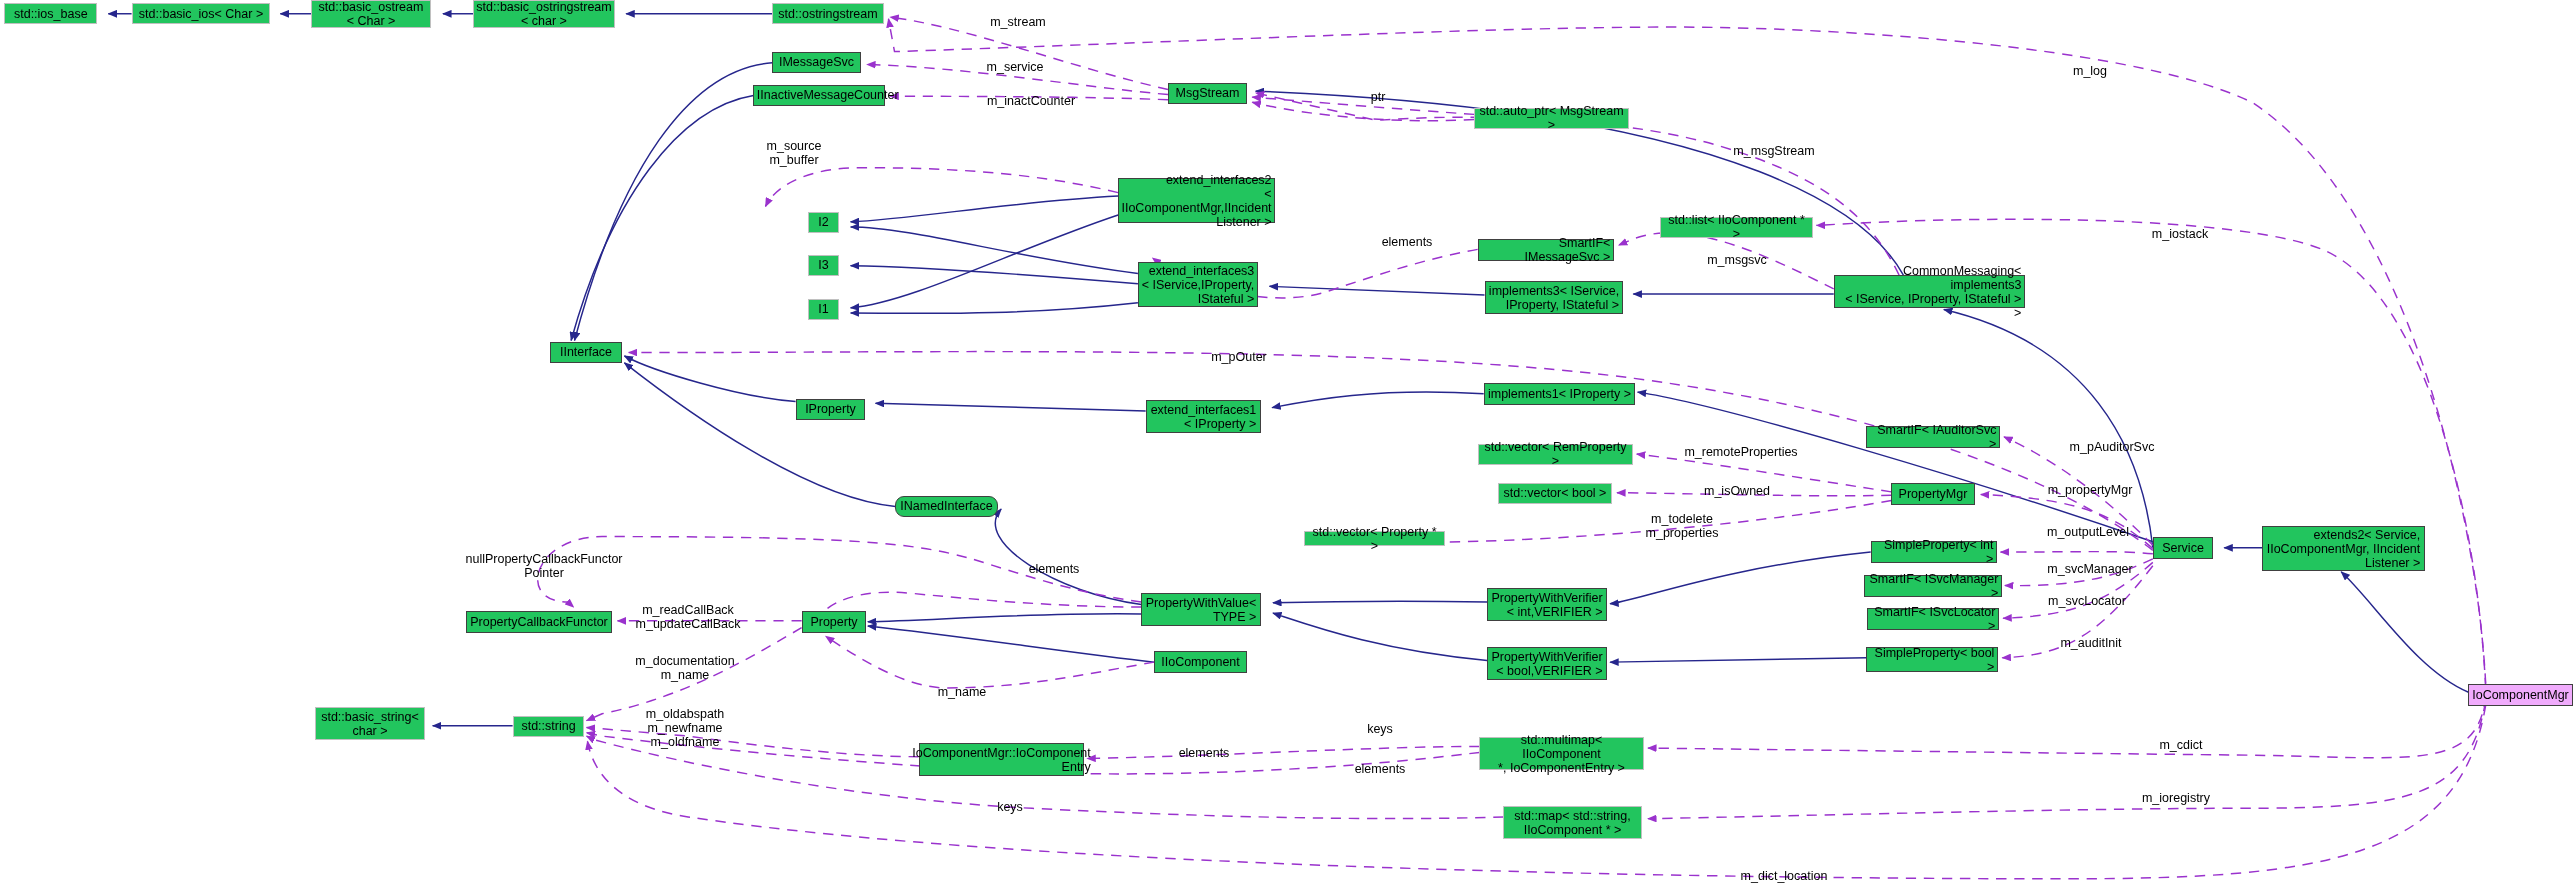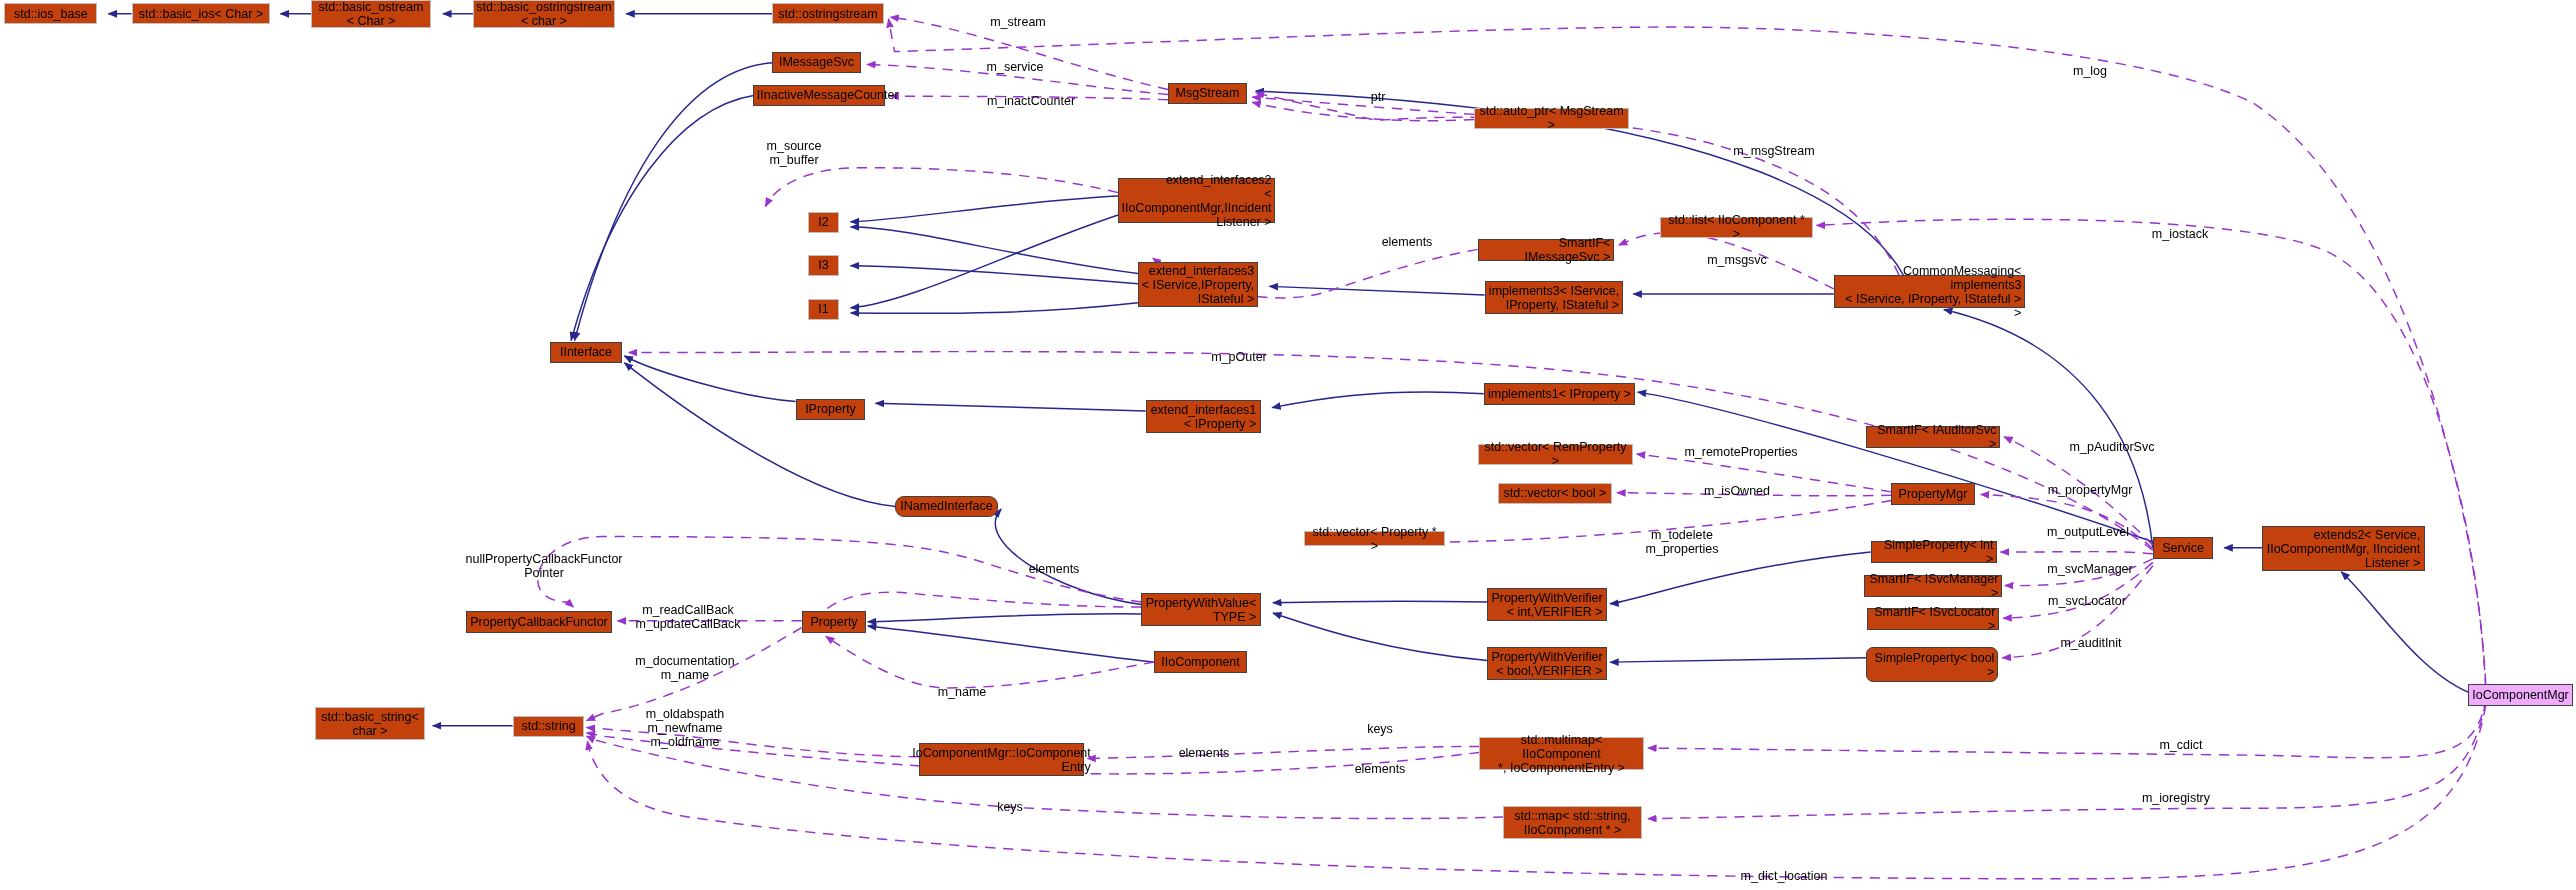--- a/index.html
+++ b/index.html
@@ -20,21 +20,21 @@
     width: 2576px; height: 890px;
     pointer-events: none;
   }
   .node {
     position: absolute;
     box-sizing: border-box;
     display: flex;
     align-items: center;
     justify-content: center;
     text-align: center;
-    background: #c2410c;
+    background: #22c55e;
     border: 0.9px solid #c0c0c0;
     color: #000000;
     font-size: 12.5px;
     line-height: 1.12;
     white-space: pre-line;
     padding: 0.9px 2.6px;
     z-index: 5;
   }
   .node.strong {
     border: 1.4px solid #404040;
@@ -205,21 +205,21 @@
       <div class="node strong" style="left: 802px; top: 611px; width: 64px; height: 22.4px;">Property</div>
       <div class="node strong" style="left: 1141px; top: 593px; width: 120px; height: 33px;">PropertyWithValue&lt;
 TYPE &gt;</div>
       <div class="node strong" style="left: 1487px; top: 588px; width: 120px; height: 33px;">PropertyWithVerifier
 &lt; int,VERIFIER &gt;</div>
       <div class="node strong" style="left: 1864px; top: 575px; width: 138px; height: 22.4px;">SmartIF&lt; ISvcManager &gt;</div>
       <div class="node strong" style="left: 1867px; top: 608px; width: 132px; height: 22.4px;">SmartIF&lt; ISvcLocator &gt;</div>
       <div class="node strong" style="left: 1154px; top: 651px; width: 93px; height: 22.4px;">IIoComponent</div>
       <div class="node strong" style="left: 1487px; top: 647px; width: 120px; height: 33px;">PropertyWithVerifier
 &lt; bool,VERIFIER &gt;</div>
-      <div class="node strong" style="left: 1866px; top: 647px; width: 132px; height: 35px; border-radius: 7px;">SimpleProperty&lt; bool &gt;</div>
+      <div class="node strong" style="left: 1866px; top: 647px; width: 132px; height: 25px;">SimpleProperty&lt; bool &gt;</div>
       <div class="node current" style="left: 2468px; top: 684px; width: 105px; height: 22.4px;">IoComponentMgr</div>
       <div class="node" style="left: 315px; top: 707px; width: 110px; height: 33px;">std::basic_string&lt;
 char &gt;</div>
       <div class="node" style="left: 513px; top: 716px; width: 71px; height: 20.6px;">std::string</div>
       <div class="node strong" style="left: 919px; top: 743px; width: 165px; height: 33px;">IoComponentMgr::IoComponent
 Entry</div>
       <div class="node" style="left: 1479px; top: 737px; width: 165px; height: 33px;">std::multimap&lt; IIoComponent
 *, IoComponentEntry &gt;</div>
       <div class="node" style="left: 1503px; top: 806px; width: 139px; height: 33px;">std::map&lt; std::string,
 IIoComponent * &gt;</div>
@@ -235,21 +235,21 @@
 m_buffer</div>
       <div class="elabel" style="left: 2180px; top: 234px;">m_iostack</div>
       <div class="elabel" style="left: 1407px; top: 242px;">elements</div>
       <div class="elabel" style="left: 1737px; top: 260px;">m_msgsvc</div>
       <div class="elabel" style="left: 1239px; top: 357px;">m_pOuter</div>
       <div class="elabel" style="left: 1741px; top: 452px;">m_remoteProperties</div>
       <div class="elabel" style="left: 2112px; top: 447px;">m_pAuditorSvc</div>
       <div class="elabel" style="left: 1737px; top: 491px;">m_isOwned</div>
       <div class="elabel" style="left: 2090px; top: 490px;">m_propertyMgr</div>
       <div class="elabel" style="left: 1054px; top: 569px;">elements</div>
-      <div class="elabel" style="left: 1682px; top: 526px; margin-top: 16px;">m_todelete
+      <div class="elabel" style="left: 1682px; top: 526px;">m_todelete
 m_properties</div>
       <div class="elabel" style="left: 2088px; top: 532px;">m_outputLevel</div>
       <div class="elabel" style="left: 2090px; top: 569px;">m_svcManager</div>
       <div class="elabel" style="left: 2087px; top: 601px;">m_svcLocator</div>
       <div class="elabel" style="left: 2091px; top: 643px;">m_auditInit</div>
       <div class="elabel" style="left: 544px; top: 566px;">nullPropertyCallbackFunctor
 Pointer</div>
       <div class="elabel" style="left: 688px; top: 617px;">m_readCallBack
 m_updateCallBack</div>
       <div class="elabel" style="left: 685px; top: 668px;">m_documentation

